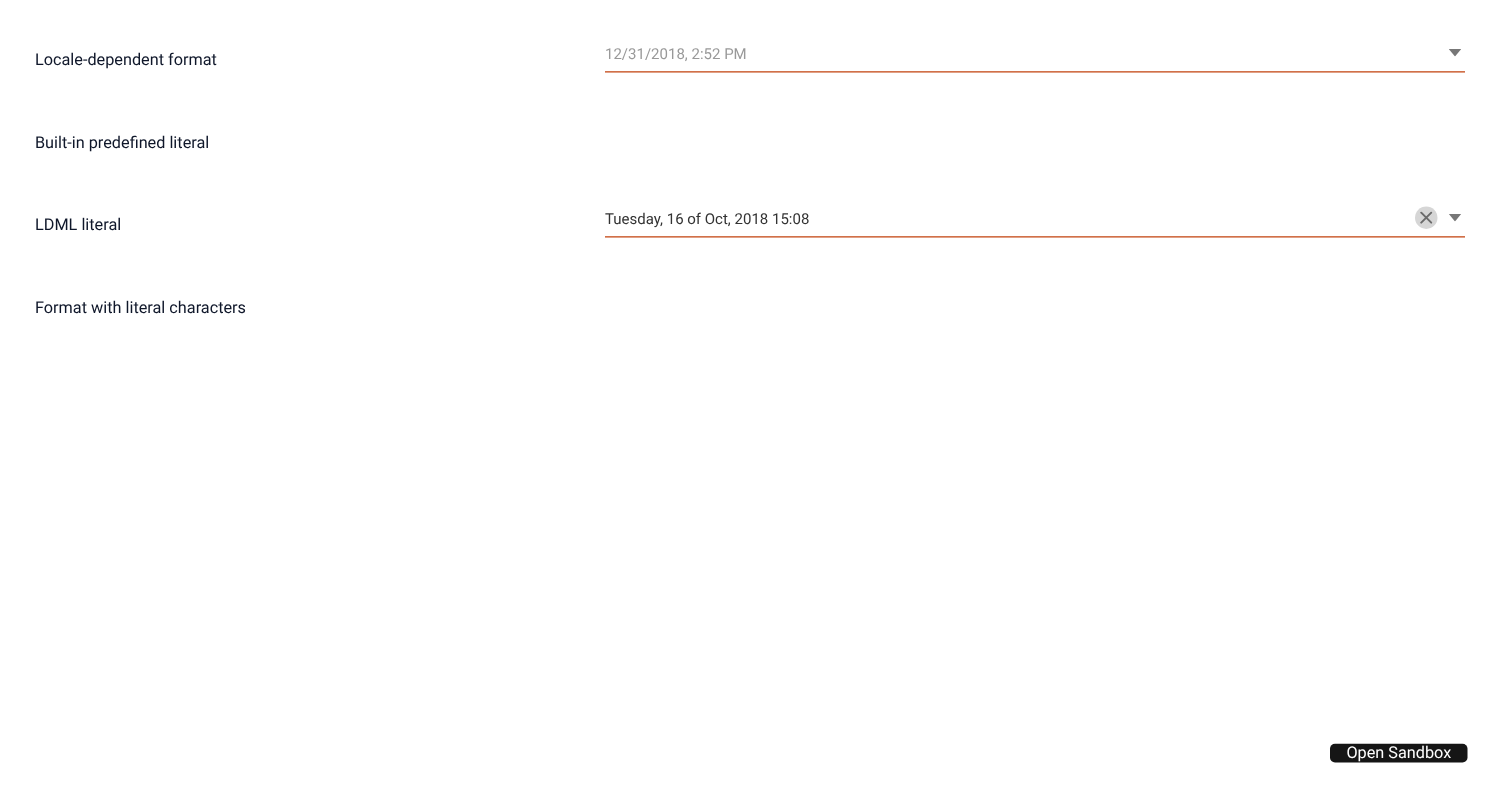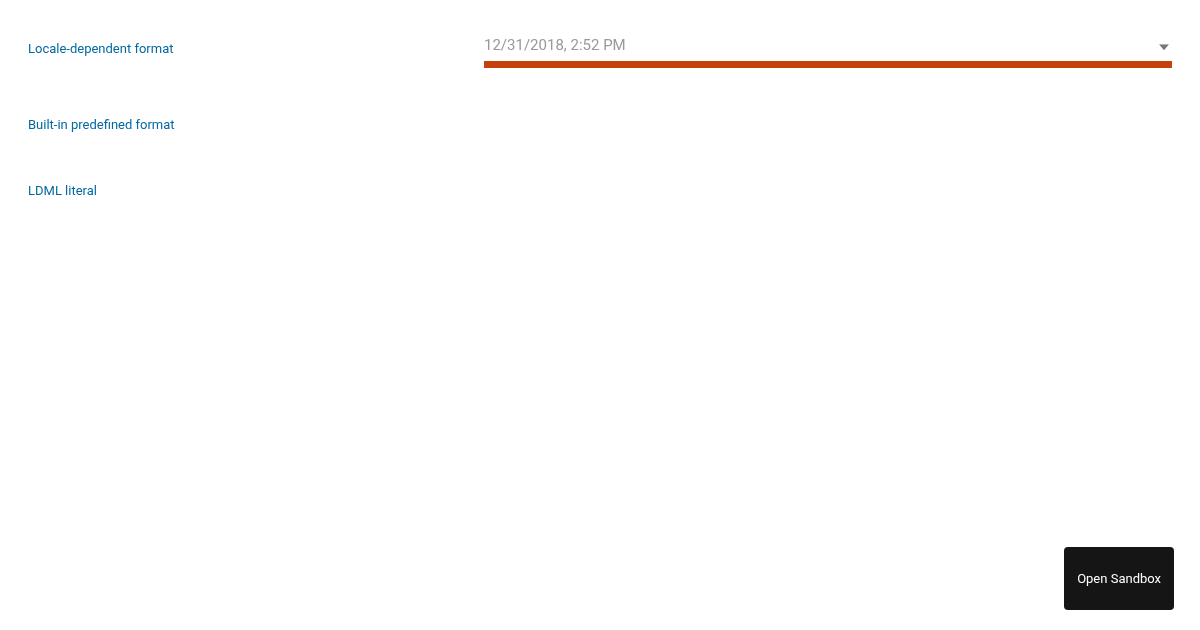--- a/index.html
+++ b/index.html
@@ -18,35 +18,35 @@
     padding: 28px 28px 0 28px;
   }
   .field-row {
     display: flex;
     align-items: flex-start;
     margin-bottom: 36px;
   }
   .field-label {
     width: 456px;
     font-size: 13px;
-    color: #0369a1;
+    color: #0f172a;
     line-height: 18px;
     padding-top: 12px;
   }
   .field-control {
     flex: 1;
     display: flex;
     align-items: center;
     position: relative;
   }
   .text-input {
     flex: 1;
     border: none;
-    border-bottom: 7px solid #c2410c;
-    font-size: 15px;
+    border-bottom: 1px solid #c2410c;
+    font-size: 12px;
     color: #333;
     padding: 8px 54px 7px 0;
     outline: none;
     background: transparent;
     width: 100%;
     font-family: inherit;
   }
   .text-input::placeholder {
     color: #999;
   }
@@ -89,21 +89,21 @@
     height: 6px;
     display: block;
   }
   .open-sandbox {
     position: absolute;
     right: 26px;
     bottom: 20px;
     background: #151515;
     color: #fff;
     font-size: 13px;
-    padding: 24px 13px;
+    padding: 0 13px;
     border-radius: 4px;
     cursor: pointer;
     user-select: none;
   }
 </style>
 </head>
 <body>
 
 <div class="form-area">
 
@@ -115,25 +115,41 @@
         <span class="dropdown-btn">
           <svg viewBox="0 0 10 6">
               <path d="M0 0 L5 6 L10 0 Z" fill="#777"></path>
             </svg>
         </span>
       </div>
     </div>
   </div>
 
   <div class="field-row">
-    <div class="field-label">Built-in predefined format</div>
+    <div class="field-label">Built-in predefined literal</div>
   </div>
 
   <div class="field-row">
     <div class="field-label">LDML literal</div>
+    <div class="field-control">
+      <input type="text" class="text-input" value="Tuesday, 16 of Oct, 2018 15:08" style="">
+      <div class="actions">
+        <span class="clear-btn">
+          <svg viewBox="0 0 10 10">
+              <path d="M1 1 L9 9 M9 1 L1 9" stroke="#6b6b6b" stroke-width="1.6" stroke-linecap="round"></path>
+            </svg>
+        </span>
+        <span class="dropdown-btn">
+          <svg viewBox="0 0 10 6">
+              <path d="M0 0 L5 6 L10 0 Z" fill="#777"></path>
+            </svg>
+        </span>
+      </div>
+    </div>
   </div>
 
   <div class="field-row">
+    <div class="field-label">Format with literal characters</div>
   </div>
 
 </div>
 
 <div class="open-sandbox">Open Sandbox</div>
 
 </body></html>

